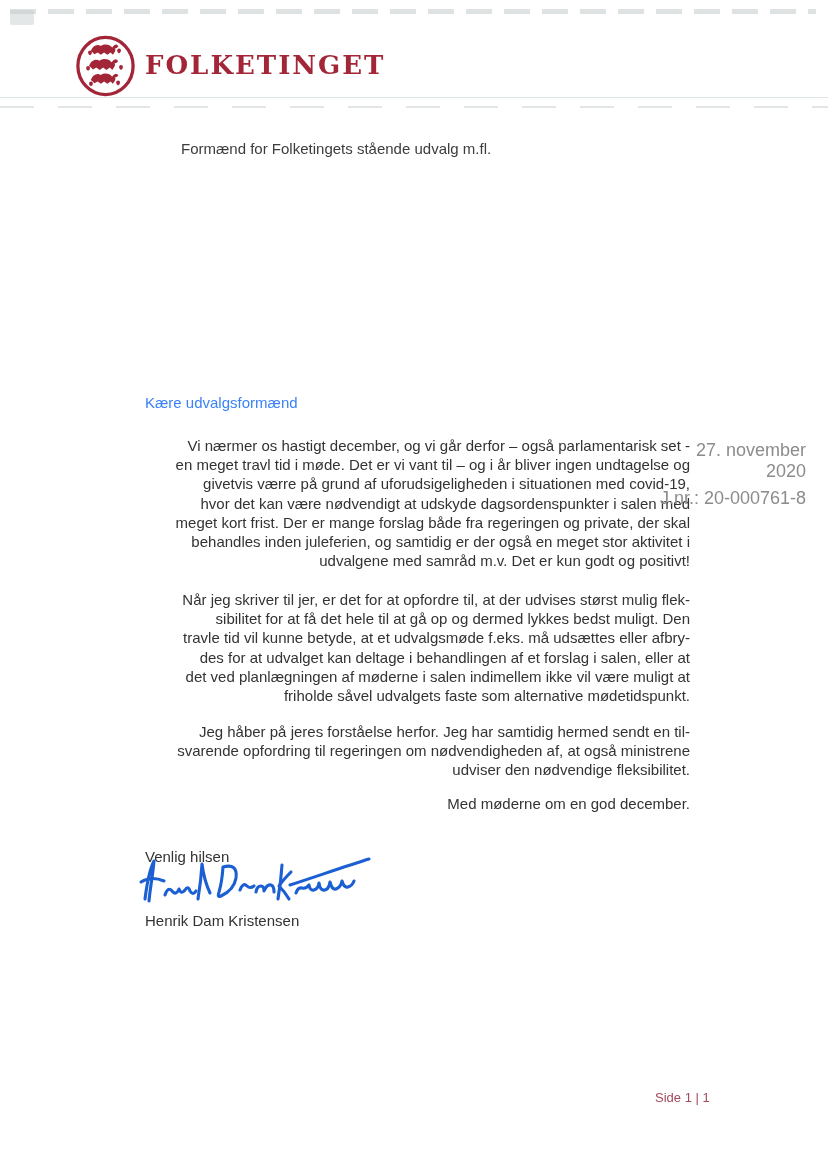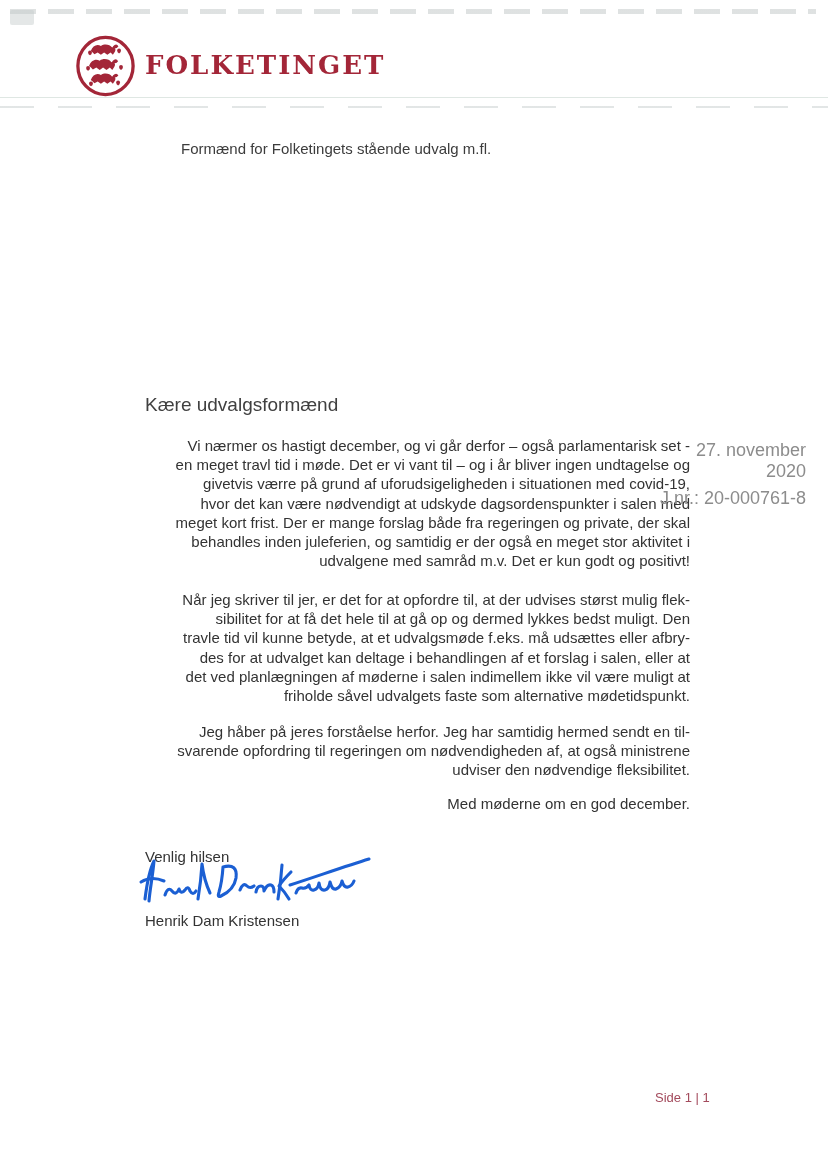--- a/index.html
+++ b/index.html
@@ -34,21 +34,21 @@
   
   .logo{position:absolute;left:74px;top:35px;width:63px;height:62px;}
   .wordmark{
     position:absolute;left:145px;top:50px;
     font-family:"DejaVu Serif", serif;
     font-weight:bold;font-size:26px;letter-spacing:2px;
     color:#a32638;
   }
   
   .recipient{position:absolute;left:145px;top:140px;font-size:15px;color:#3c3c3c;margin-left:36px;}
-  .salutation{position:absolute;left:145px;top:394px;font-size:19px;color:#404040;}
+  .salutation{position:absolute;left:145px;top:394px;font-size:15px;color:#3b82f6;}
   .para{
     position:absolute;left:145px;width:545px;
     font-size:15px;line-height:19.2px;color:#333;
     white-space:pre-line;
   }
   .p1{top:436px;}
   .p2{top:590px;}
   .p3{top:722px;}
   .p4{top:794px;}
   .valediction{position:absolute;left:145px;top:848px;font-size:15px;color:#333;}

